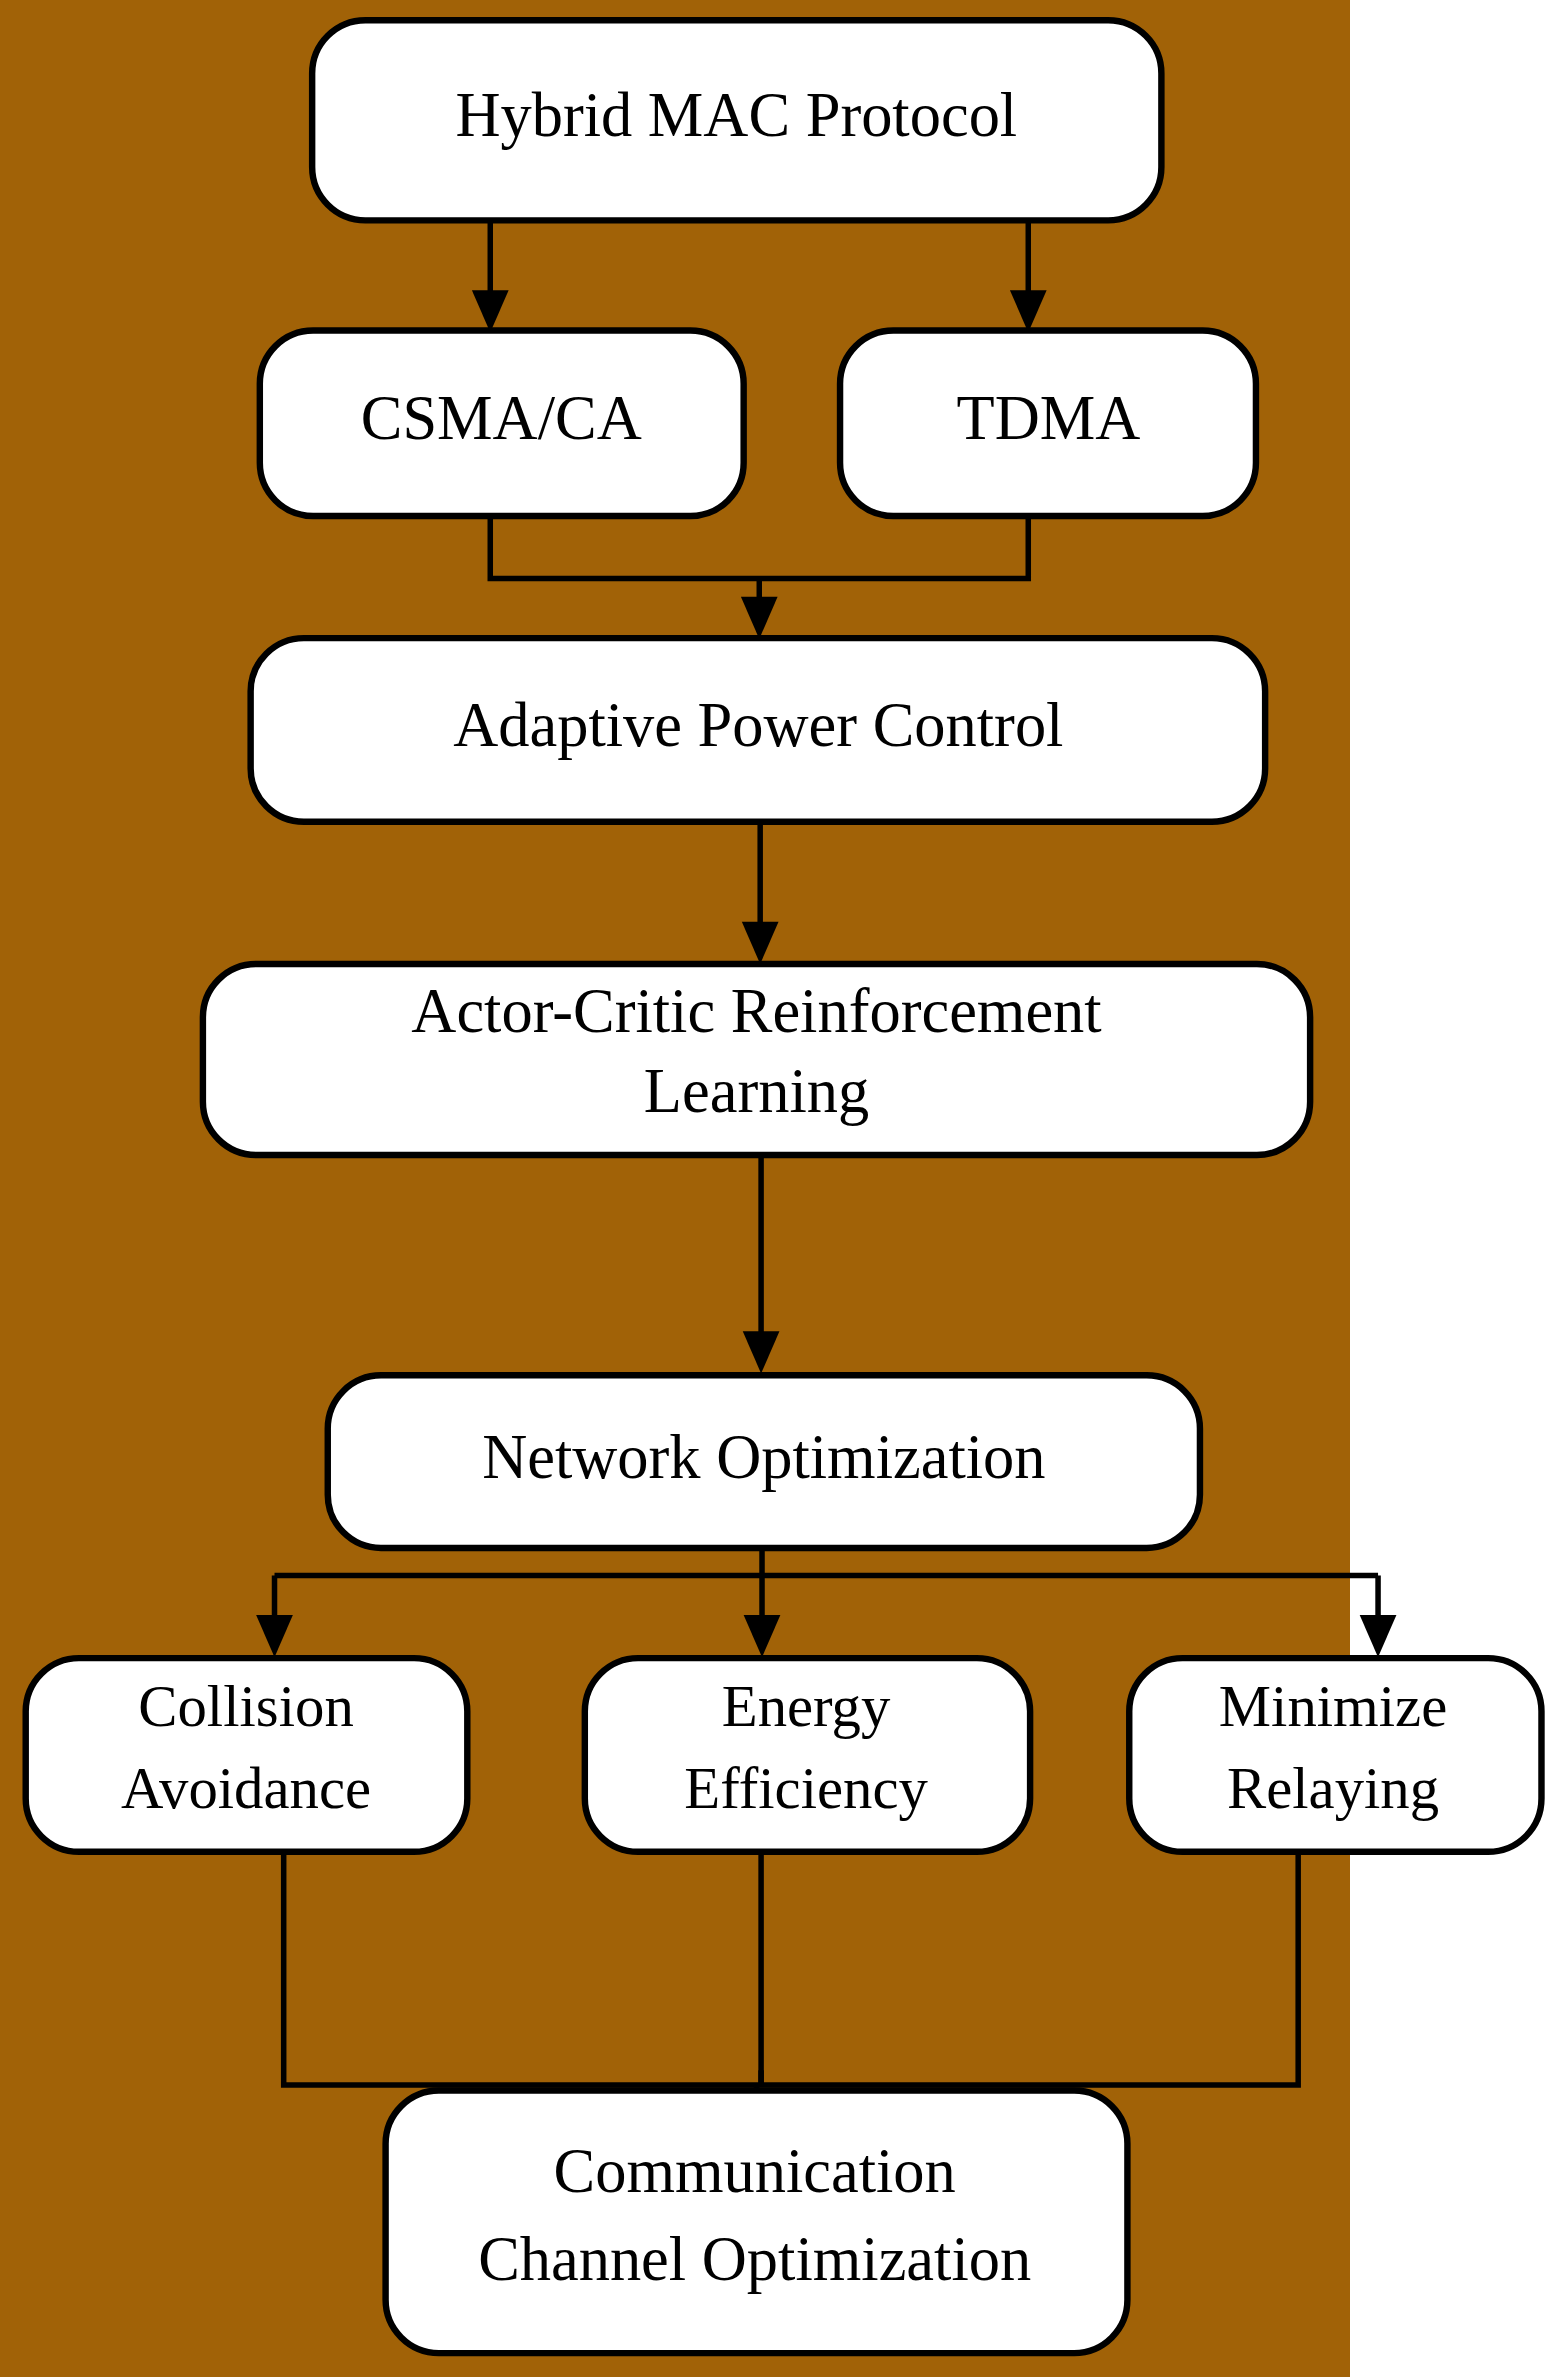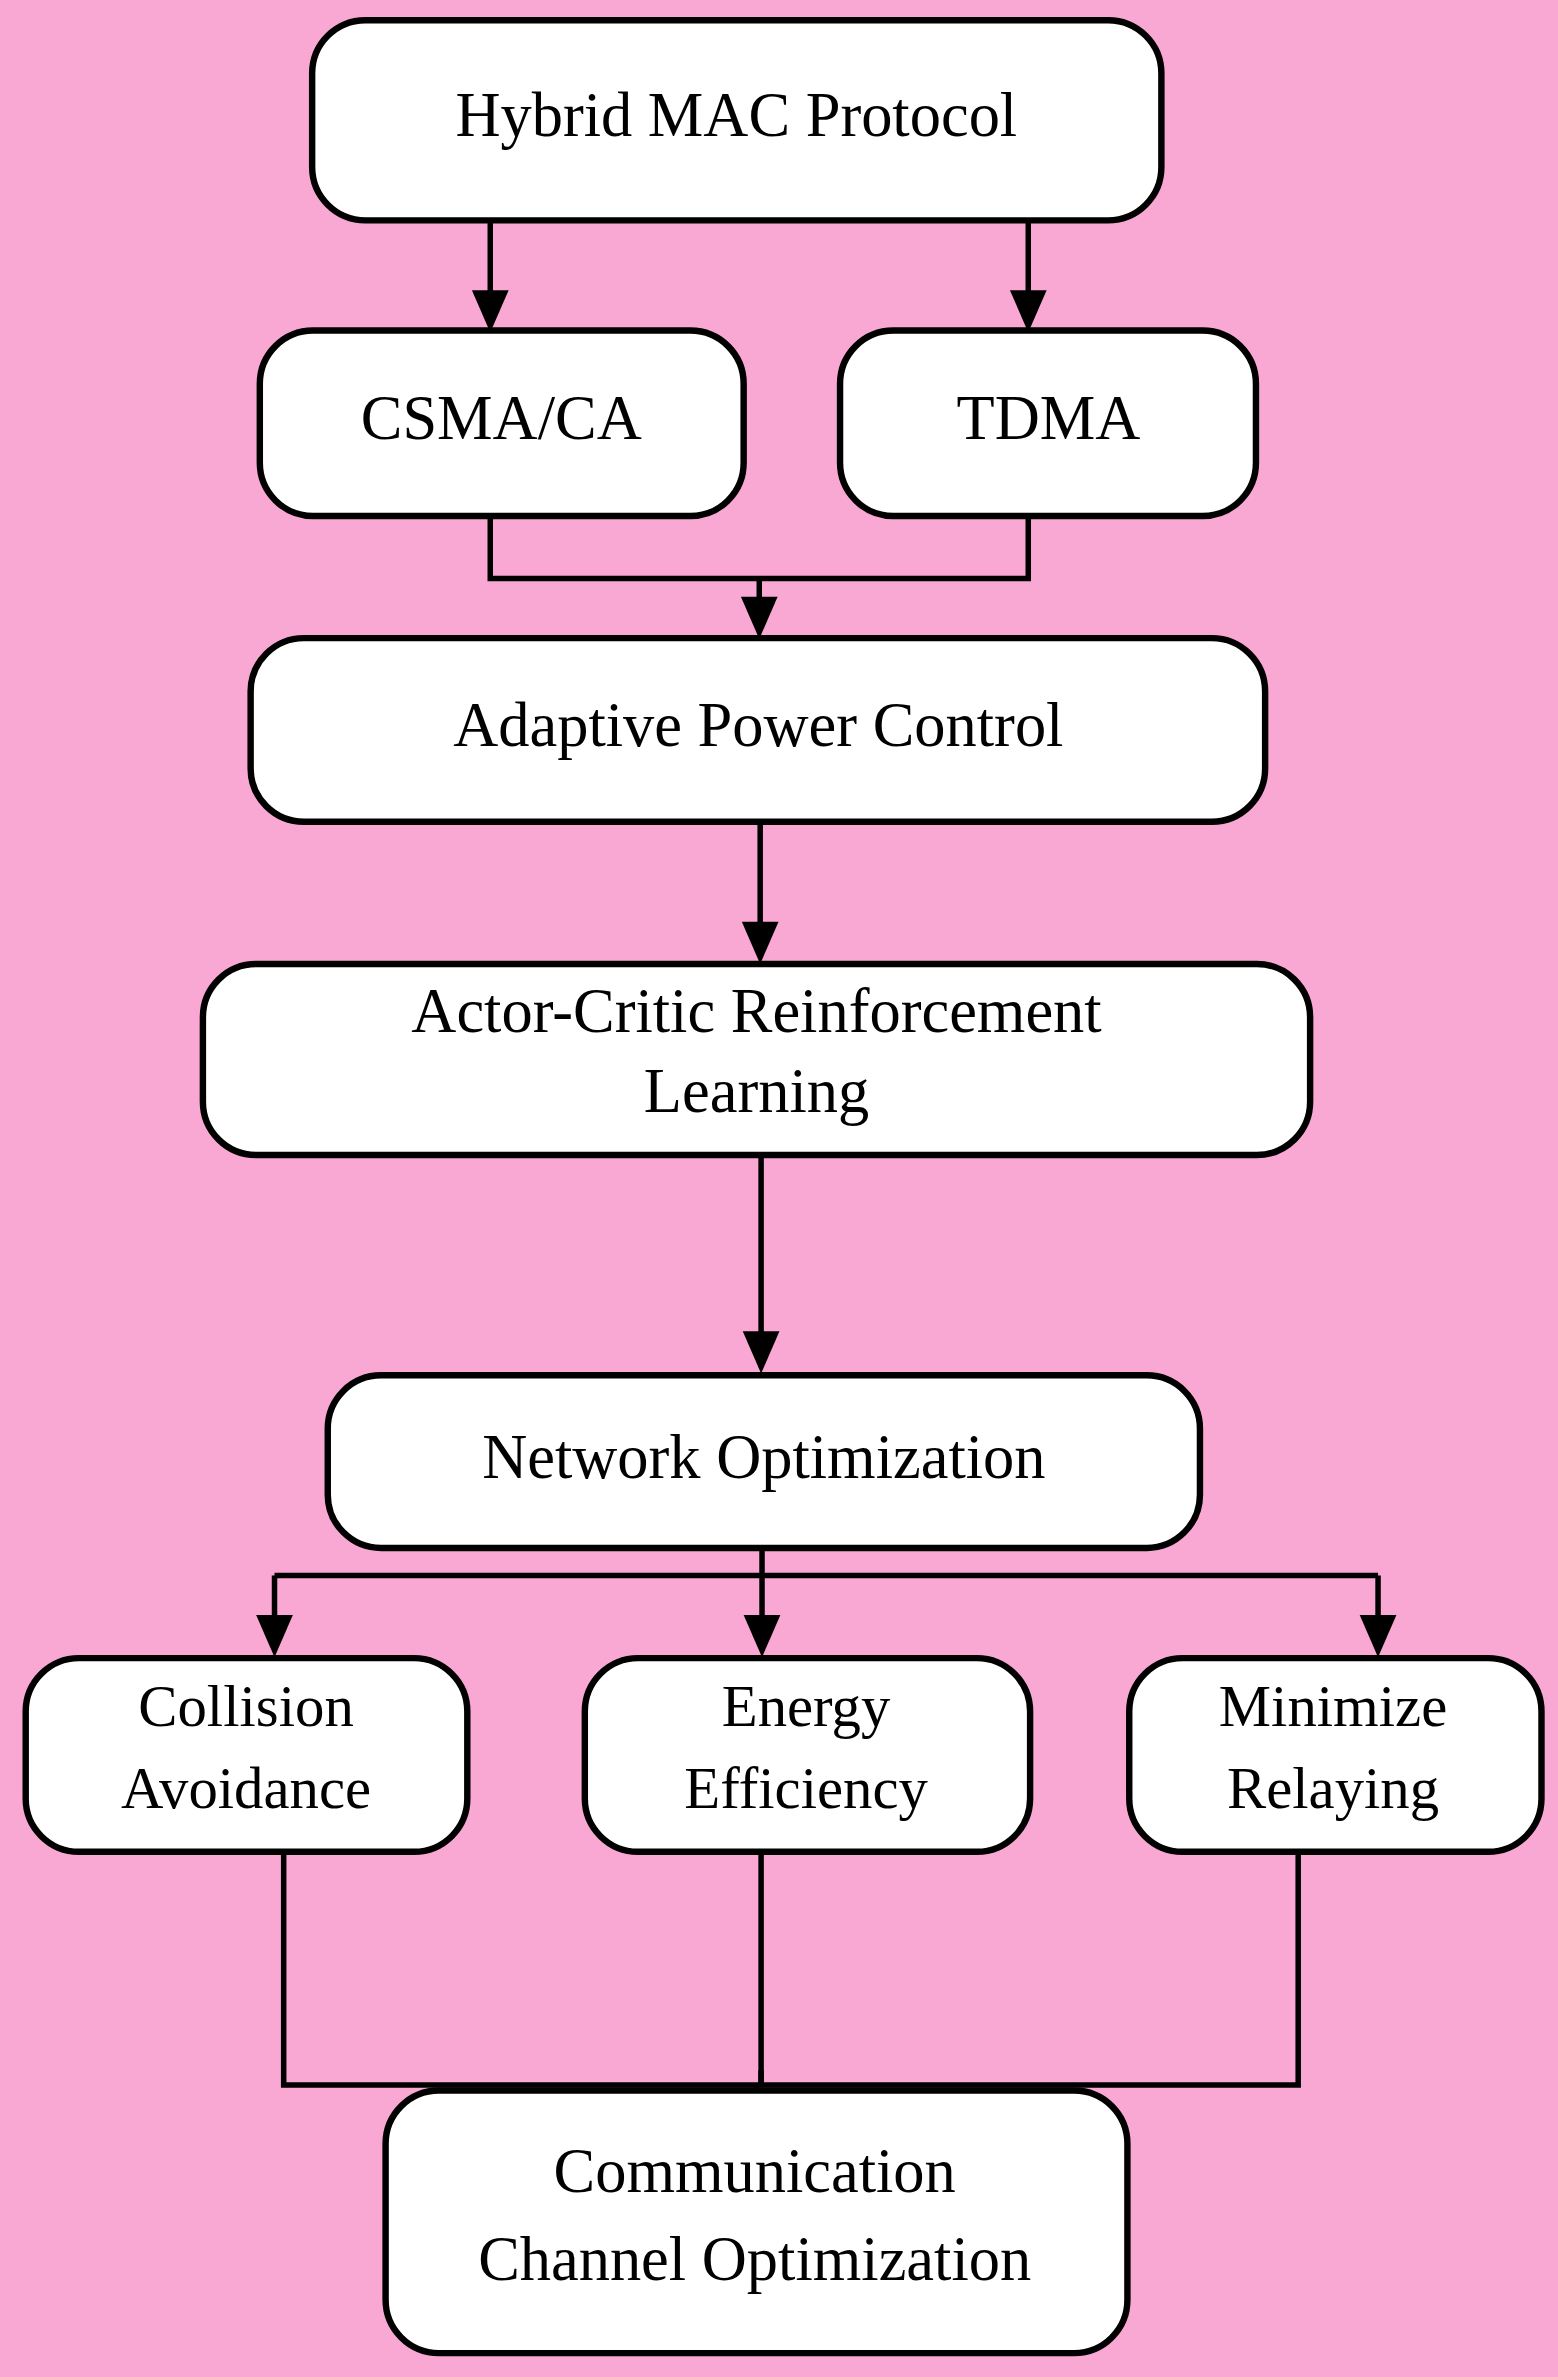--- a/index.html
+++ b/index.html
@@ -9,23 +9,23 @@
     background: #ffffff;
   }
   body {
     width: 1558px;
     height: 2377px;
     overflow: hidden;
     font-family: "Liberation Serif", "DejaVu Serif", serif;
   }
   #flowchart-root {
     position: relative;
-    width: 1558px;
+    width: 1350px;
     height: 2377px;
-    background: #f9a8d4;
+    background: #a16207;
   }
   svg#flow-svg {
     display: block;
     width: 1558px;
     height: 2377px;
   }
   .node-shape {
     fill: #ffffff;
     stroke: #000000;
     stroke-width: 7;

